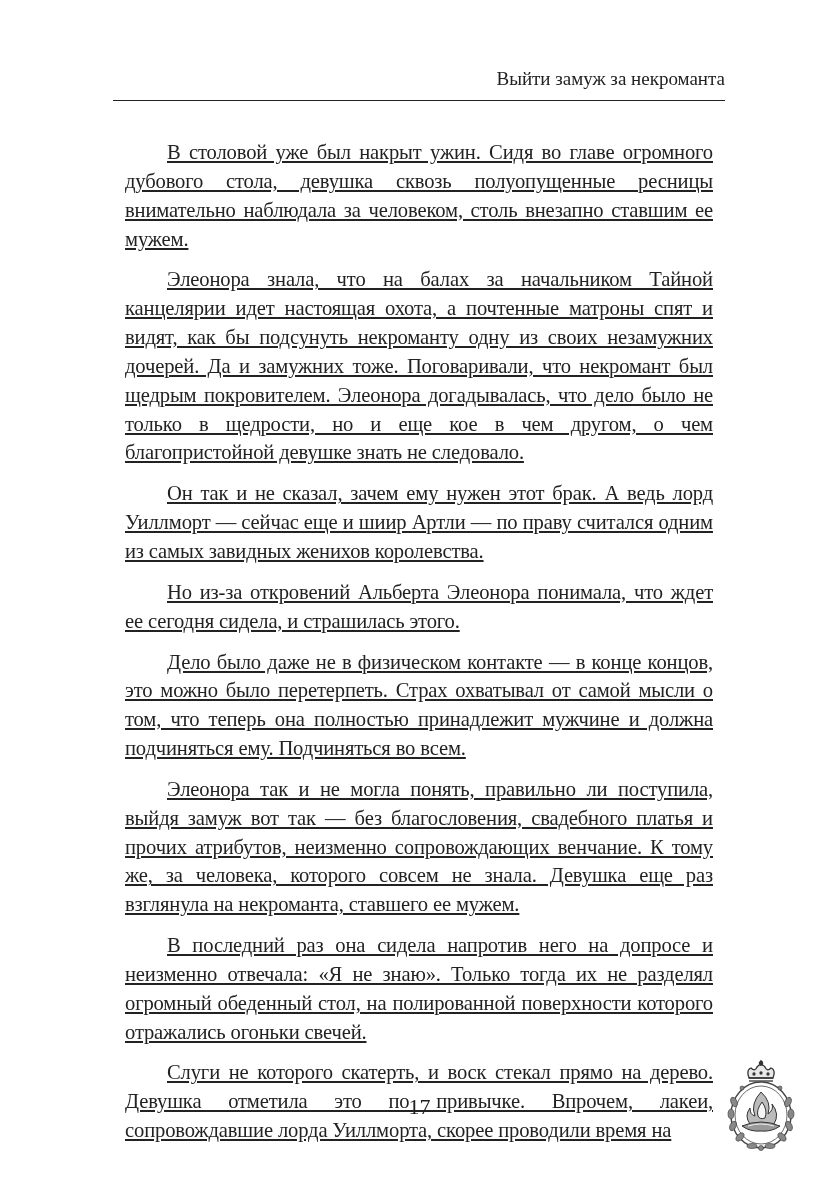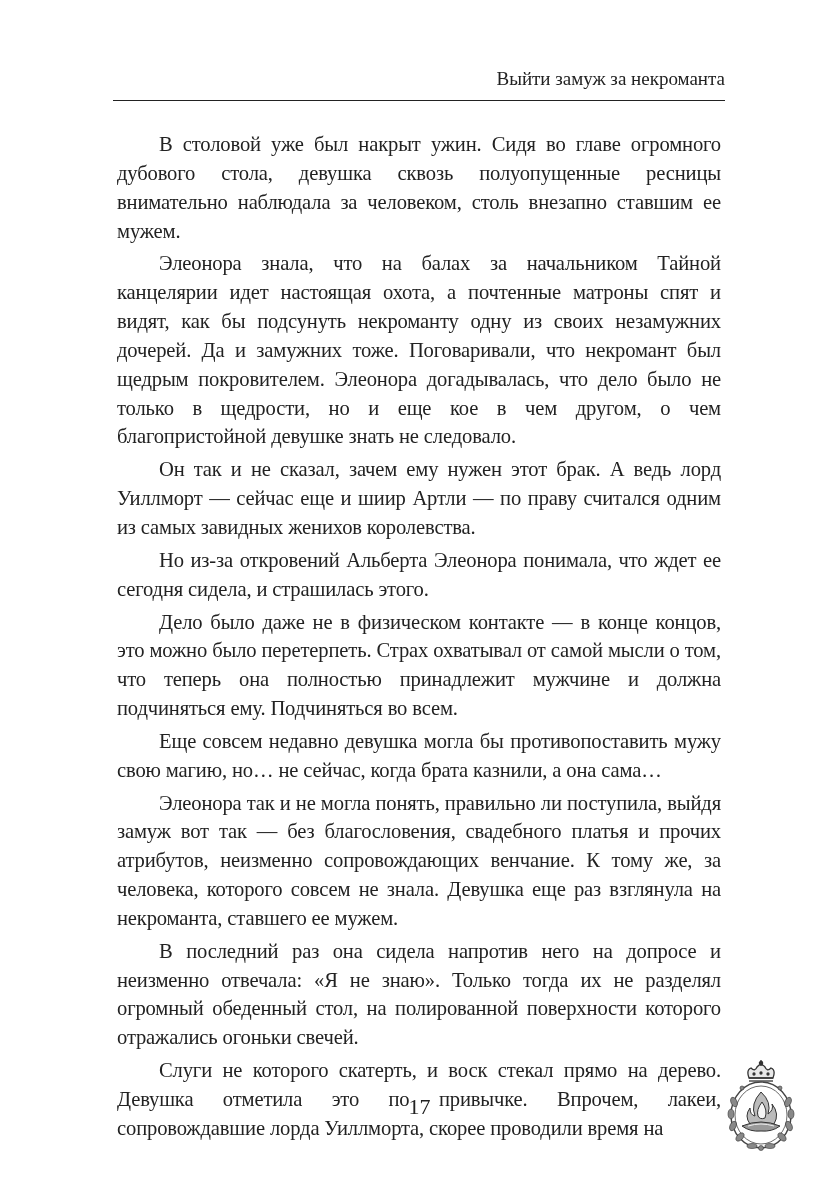--- a/index.html
+++ b/index.html
@@ -38,22 +38,23 @@
       left: 113px;
       top: 126px;
       width: 612px;
       font-size: 20.6px;
       line-height: 28.85px;
       text-align: justify;
       hyphens: manual;
       letter-spacing: -0.15px;
     }
     .body-text p {
-      margin: 4px;
+      margin: 12px;
       text-indent: 42px;
+      text-decoration: underline;
     }
     .page-number {
       position: absolute;
       left: 0;
       width: 839px;
       top: 1094px;
       text-align: center;
       font-size: 22px;
       line-height: 26px;
       color: #222;
@@ -71,21 +72,20 @@
 
 <div class="running-header">Выйти замуж за некроманта</div>
 <div class="header-rule"></div>
 
 <div class="body-text">
   <p>В столовой уже был накрыт ужин. Сидя во главе огромного дубового стола, девушка сквозь полуопущенные ресницы внимательно наблюдала за человеком, столь внезапно ставшим ее мужем.</p>
   <p>Элеонора знала, что на балах за начальником Тайной канцелярии идет настоящая охота, а почтенные матроны спят и видят, как бы подсунуть некроманту одну из своих незамужних дочерей. Да и замужних тоже. Поговаривали, что некромант был щедрым покровителем. Элеонора догадывалась, что дело было не только в щедрости, но и еще кое в чем другом, о чем благопристойной девушке знать не следовало.</p>
   <p>Он так и не сказал, зачем ему нужен этот брак. А ведь лорд Уиллморт — сейчас еще и шиир Артли — по праву считался одним из самых завидных женихов королевства.</p>
   <p>Но из-за откровений Альберта Элеонора понимала, что ждет ее сегодня сидела, и страшилась этого.</p>
   <p>Дело было даже не в физическом контакте — в конце концов, это можно было перетерпеть. Страх охватывал от самой мысли о том, что теперь она полностью принадлежит мужчине и должна подчиняться ему. Подчиняться во всем.</p>
-  <p>Еще совсем недавно девушка могла бы противопоставить мужу свою магию, но… не сейчас, когда брата казнили, а она сама…</p>
   <p>Элеонора так и не могла понять, правильно ли поступила, выйдя замуж вот так — без благословения, свадебного платья и прочих атрибутов, неизменно сопровождающих венчание. К тому же, за человека, которого совсем не знала. Девушка еще раз взглянула на некроманта, ставшего ее мужем.</p>
   <p>В последний раз она сидела напротив него на допросе и неизменно отвечала: «Я не знаю». Только тогда их не разделял огромный обеденный стол, на полированной поверхности которого отражались огоньки свечей.</p>
   <p>Слуги не которого скатерть, и воск стекал прямо на дерево. Девушка отметила это по привычке. Впрочем, лакеи, сопровождавшие лорда Уиллморта, скорее проводили время на</p>
 </div>
 
 <div class="page-number">17</div>
 
 <div class="emblem">
   <svg width="78" height="98" viewBox="0 0 78 98" xmlns="http://www.w3.org/2000/svg">
 

